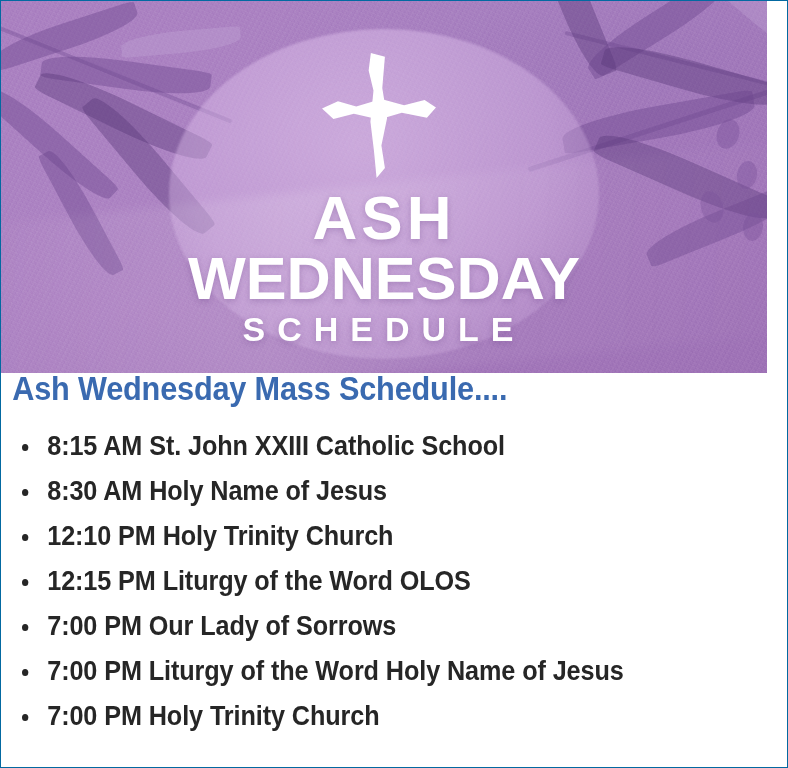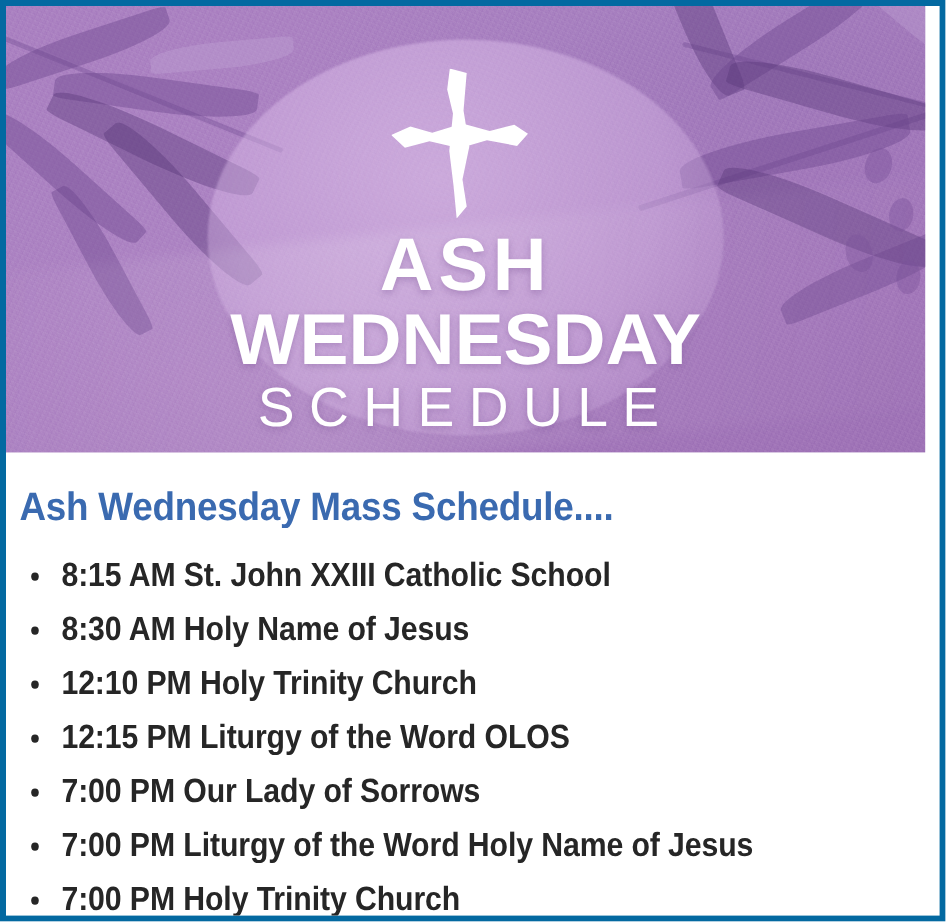--- a/index.html
+++ b/index.html
@@ -16,21 +16,21 @@
     position: relative;
   }
 
   .page {
     position: absolute;
     left: 0; top: 0;
     width: 788px;
     height: 768px;
     background: #ffffff;
     box-sizing: border-box;
-    border: 5px solid #0369a1;
+    border: 1px solid #0369a1;
     overflow: hidden;
   }
 
   
   .banner {
     position: absolute;
     left: 0;
     top: 0;
     width: 766px;
     height: 372px;
@@ -141,30 +141,30 @@
     letter-spacing: 4px;
   }
   .title-wednesday {
     top: 248px;
     font-size: 60px;
     letter-spacing: 0px;
     transform: scaleX(1.02);
   }
   .title-schedule {
     top: 311px;
-    font-size: 46px;
-    font-weight: normal;
+    font-size: 34px;
+    font-weight: bold;
     letter-spacing: 12px;
   }
 
   
   .content {
     position: absolute;
     left: 0;
-    top: 391px;
+    top: 362px;
     width: 788px;
   }
 
   .headline {
     margin: 0;
     padding: 6px 0 0 12px;
     color: #3a6ab0;
     font-family: "Liberation Sans", sans-serif;
     font-weight: bold;
     font-size: 33px;

